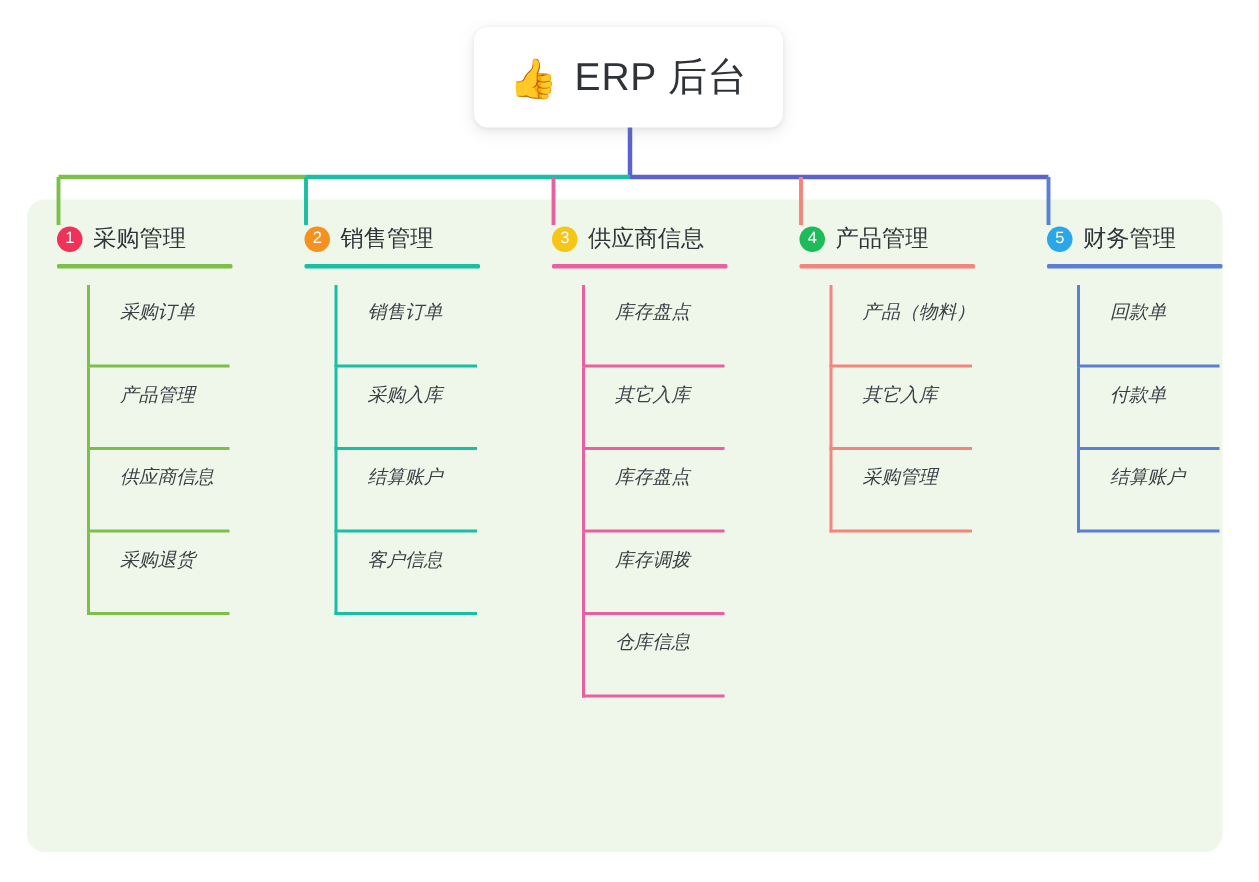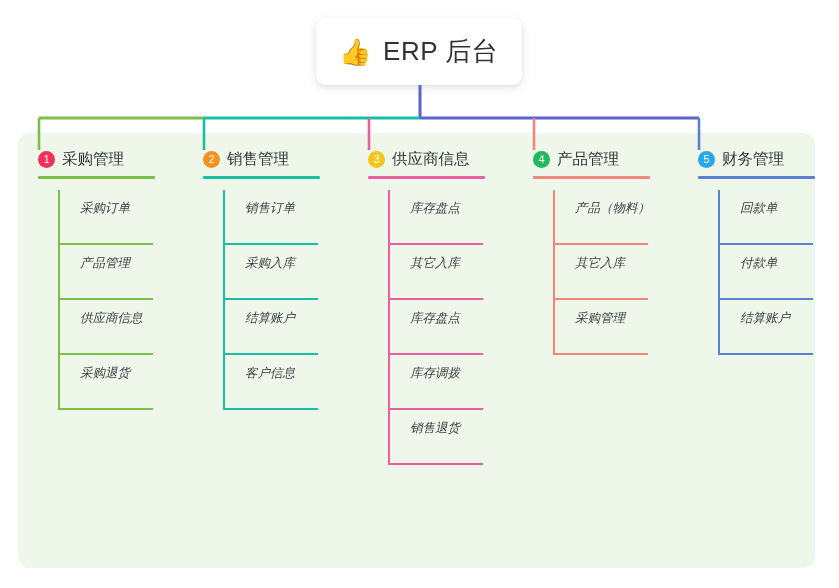--- a/index.html
+++ b/index.html
@@ -170,21 +170,21 @@
             <div class="leaf-label">库存盘点</div>
             <div class="leaf-under" style="background: rgb(234, 95, 160);"></div>
           </div>
           <div class="leaf">
             <div class="leaf-stem" style="background: rgb(234, 95, 160);"></div>
             <div class="leaf-label">库存调拨</div>
             <div class="leaf-under" style="background: rgb(234, 95, 160);"></div>
           </div>
           <div class="leaf">
             <div class="leaf-stem" style="background: rgb(234, 95, 160);"></div>
-            <div class="leaf-label">销售退货</div>
+            <div class="leaf-label">仓库信息</div>
             <div class="leaf-under" style="background: rgb(234, 95, 160);"></div>
           </div>
         </div>
       </div>
       <div class="col" style="left: 533px; width: 150px;">
         <div class="col-head">
           <span class="badge" style="background: rgb(31, 187, 90);">4</span>
           <span class="head-text">产品管理</span>
         </div>
         <div class="head-rule" style="background: rgb(244, 133, 124); width: 117px;"></div>

